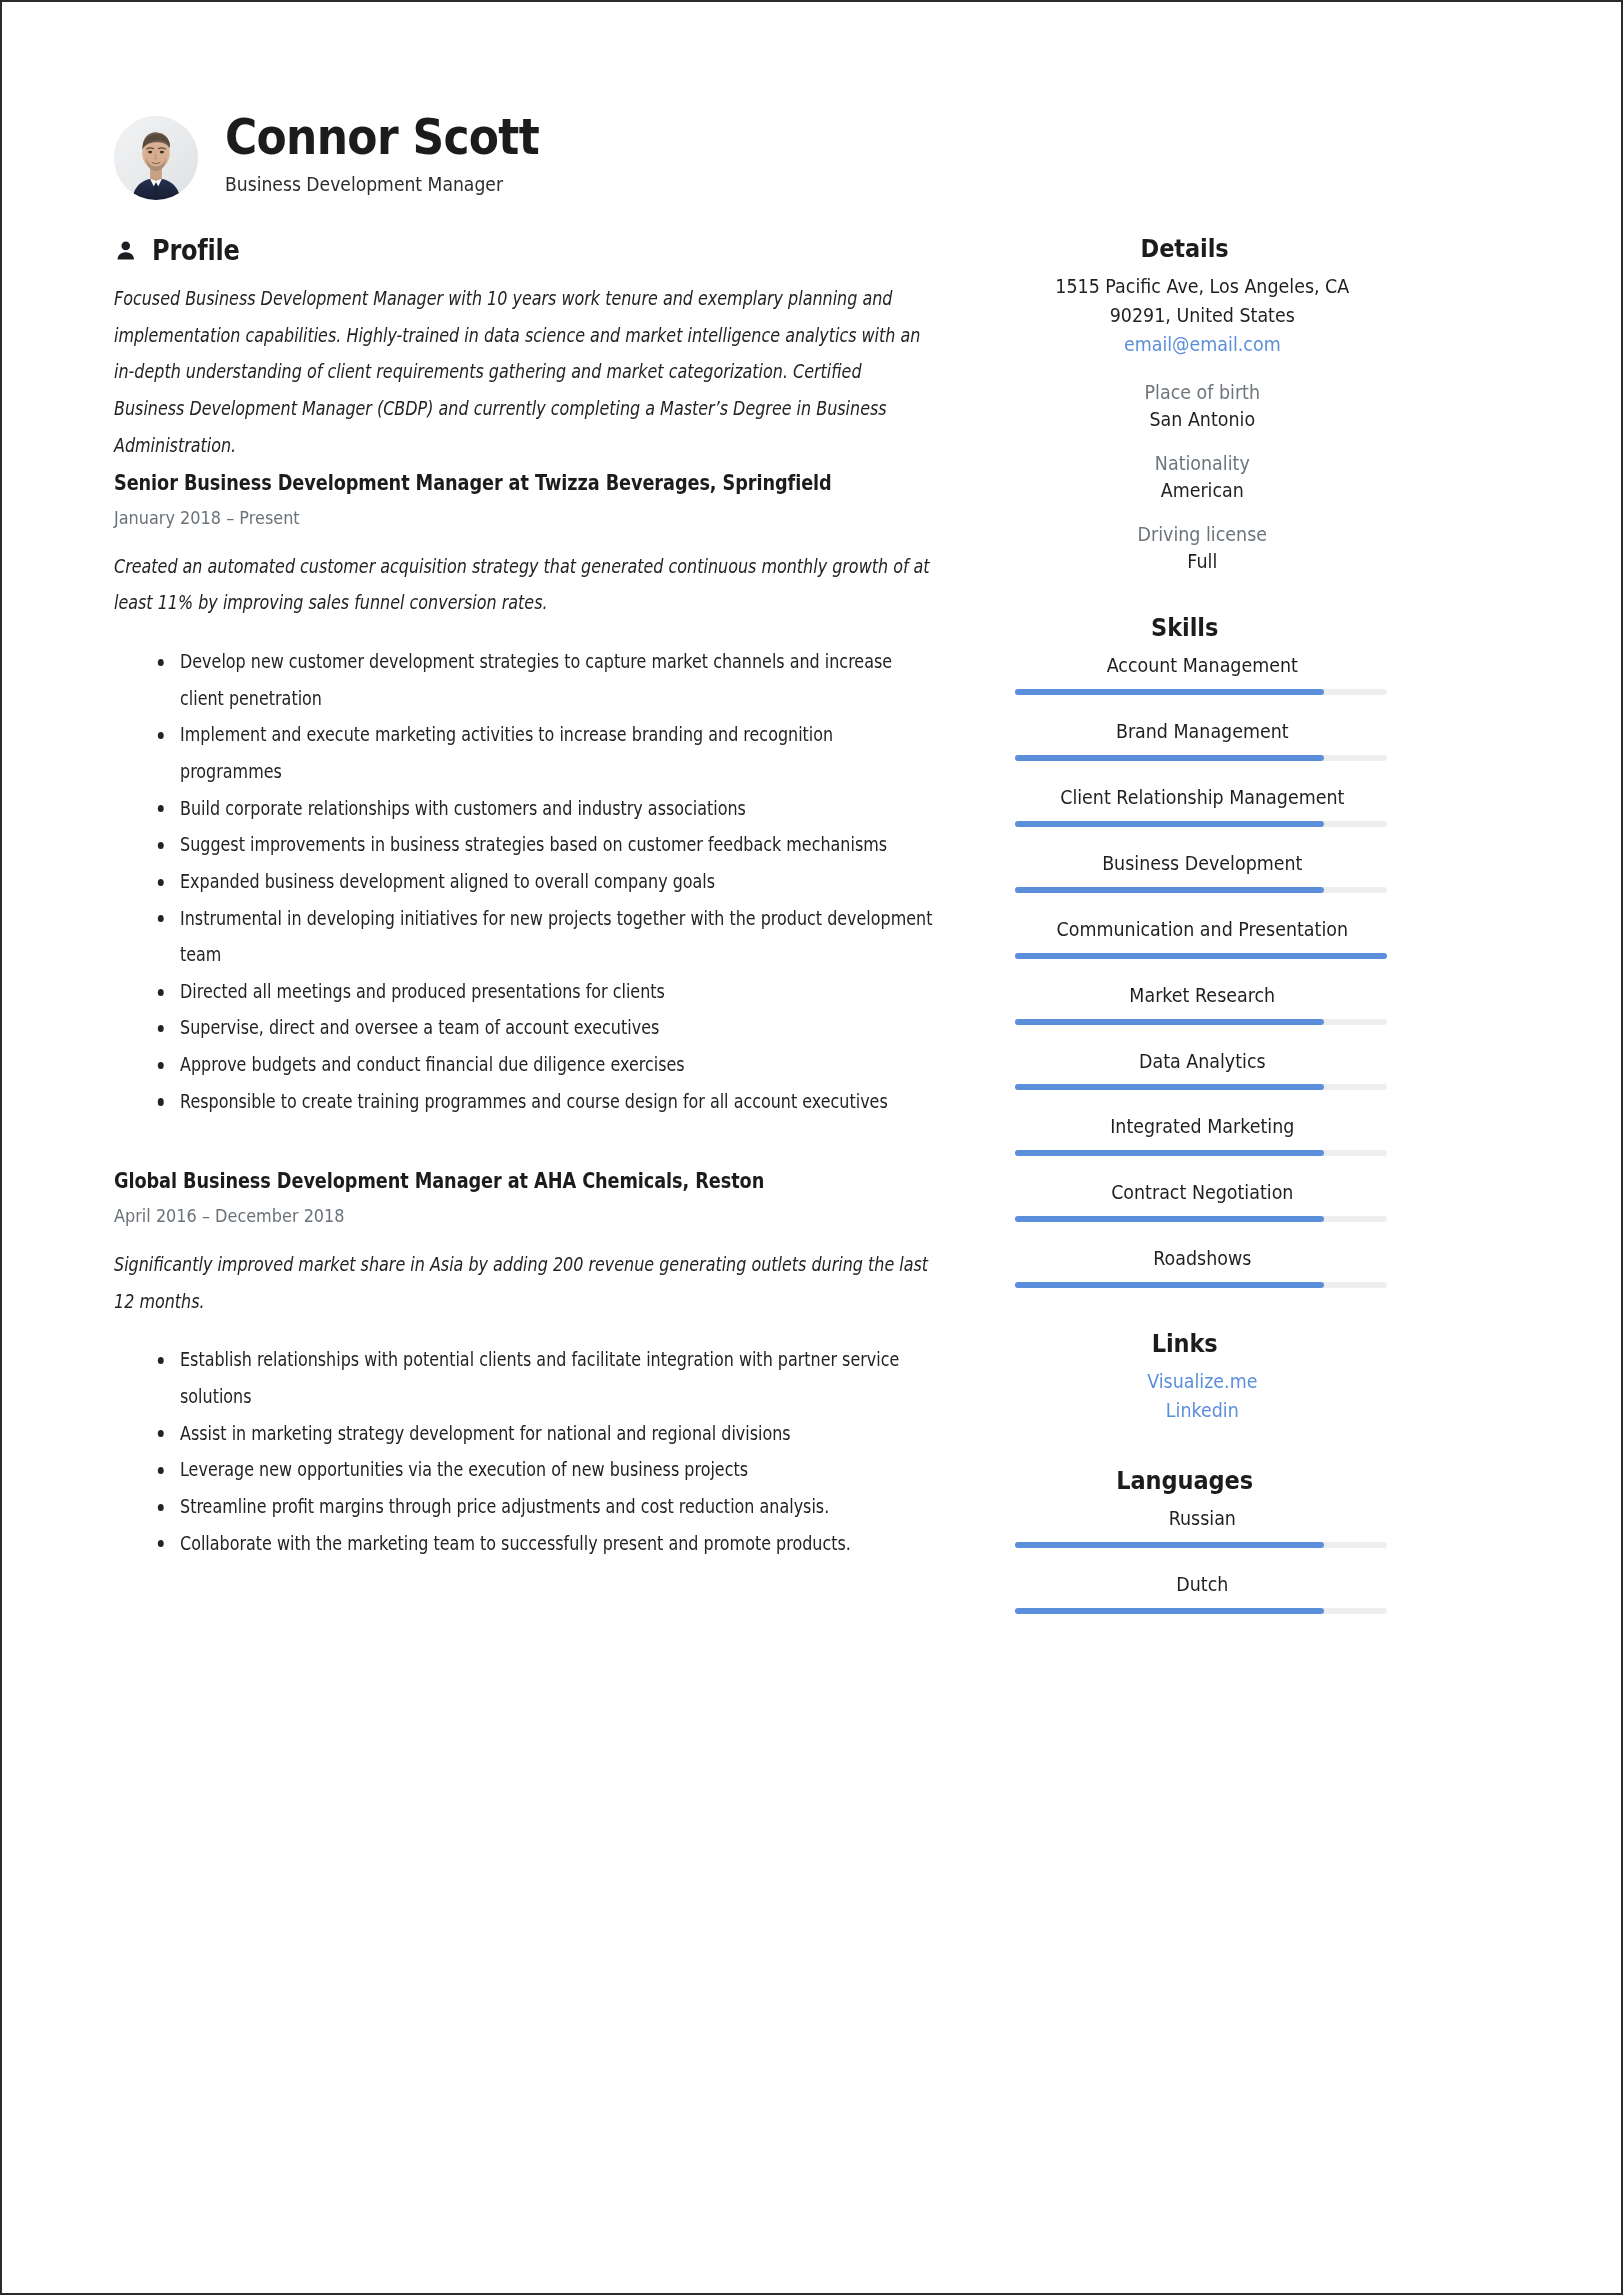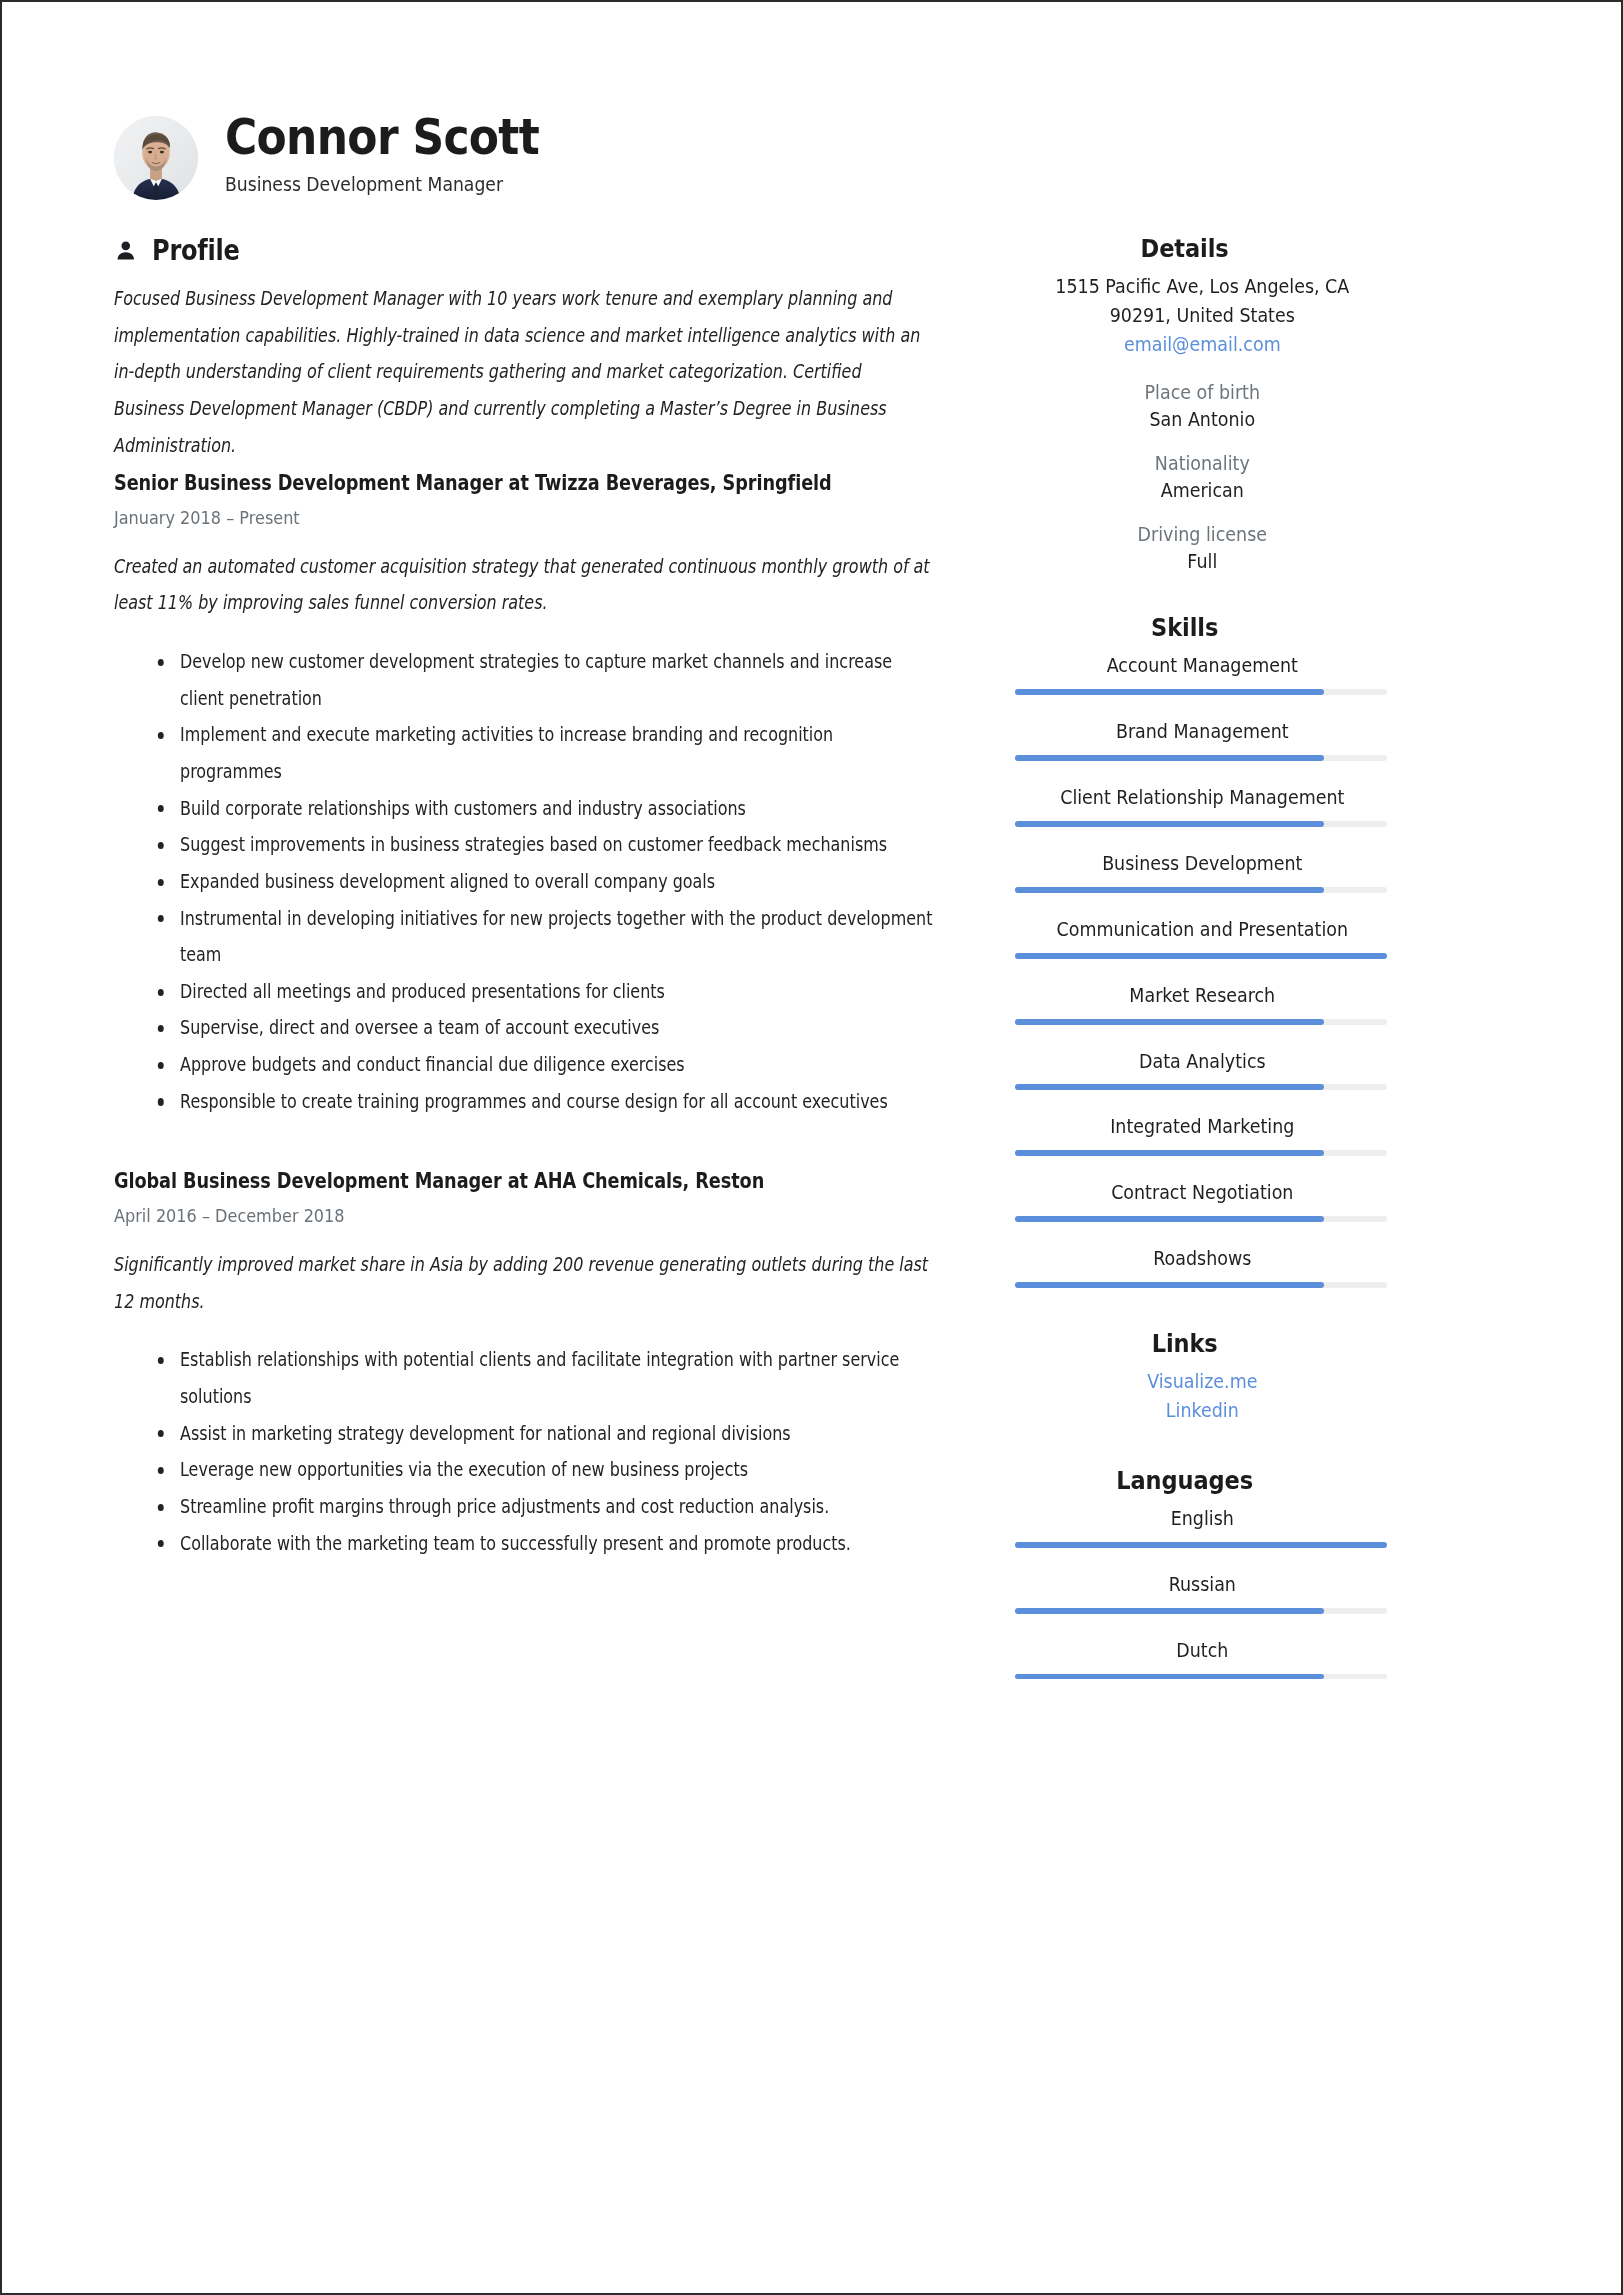--- a/index.html
+++ b/index.html
@@ -444,26 +444,20 @@
       <div class="side-block">
         <div class="side-title">Links</div>
         <a class="side-link" href="#">Visualize.me</a>
         <a class="side-link" href="#">Linkedin</a>
       </div>
 
       <div class="side-block">
         <div class="side-title">Languages</div>
 
         <div class="bar-item">
-          <div class="bar-label">English</div>
-          <div class="bar-track" style="background: rgb(239, 238, 236);">
-              <div class="bar-fill" style="width: 100%; background: rgb(91, 143, 219);"></div>
-            </div>
-        </div>
-        <div class="bar-item">
           <div class="bar-label">Russian</div>
           <div class="bar-track" style="background: rgb(239, 238, 236);">
               <div class="bar-fill" style="width: 83%; background: rgb(91, 143, 219);"></div>
             </div>
         </div>
         <div class="bar-item">
           <div class="bar-label">Dutch</div>
           <div class="bar-track" style="background: rgb(239, 238, 236);">
               <div class="bar-fill" style="width: 83%; background: rgb(91, 143, 219);"></div>
             </div>

